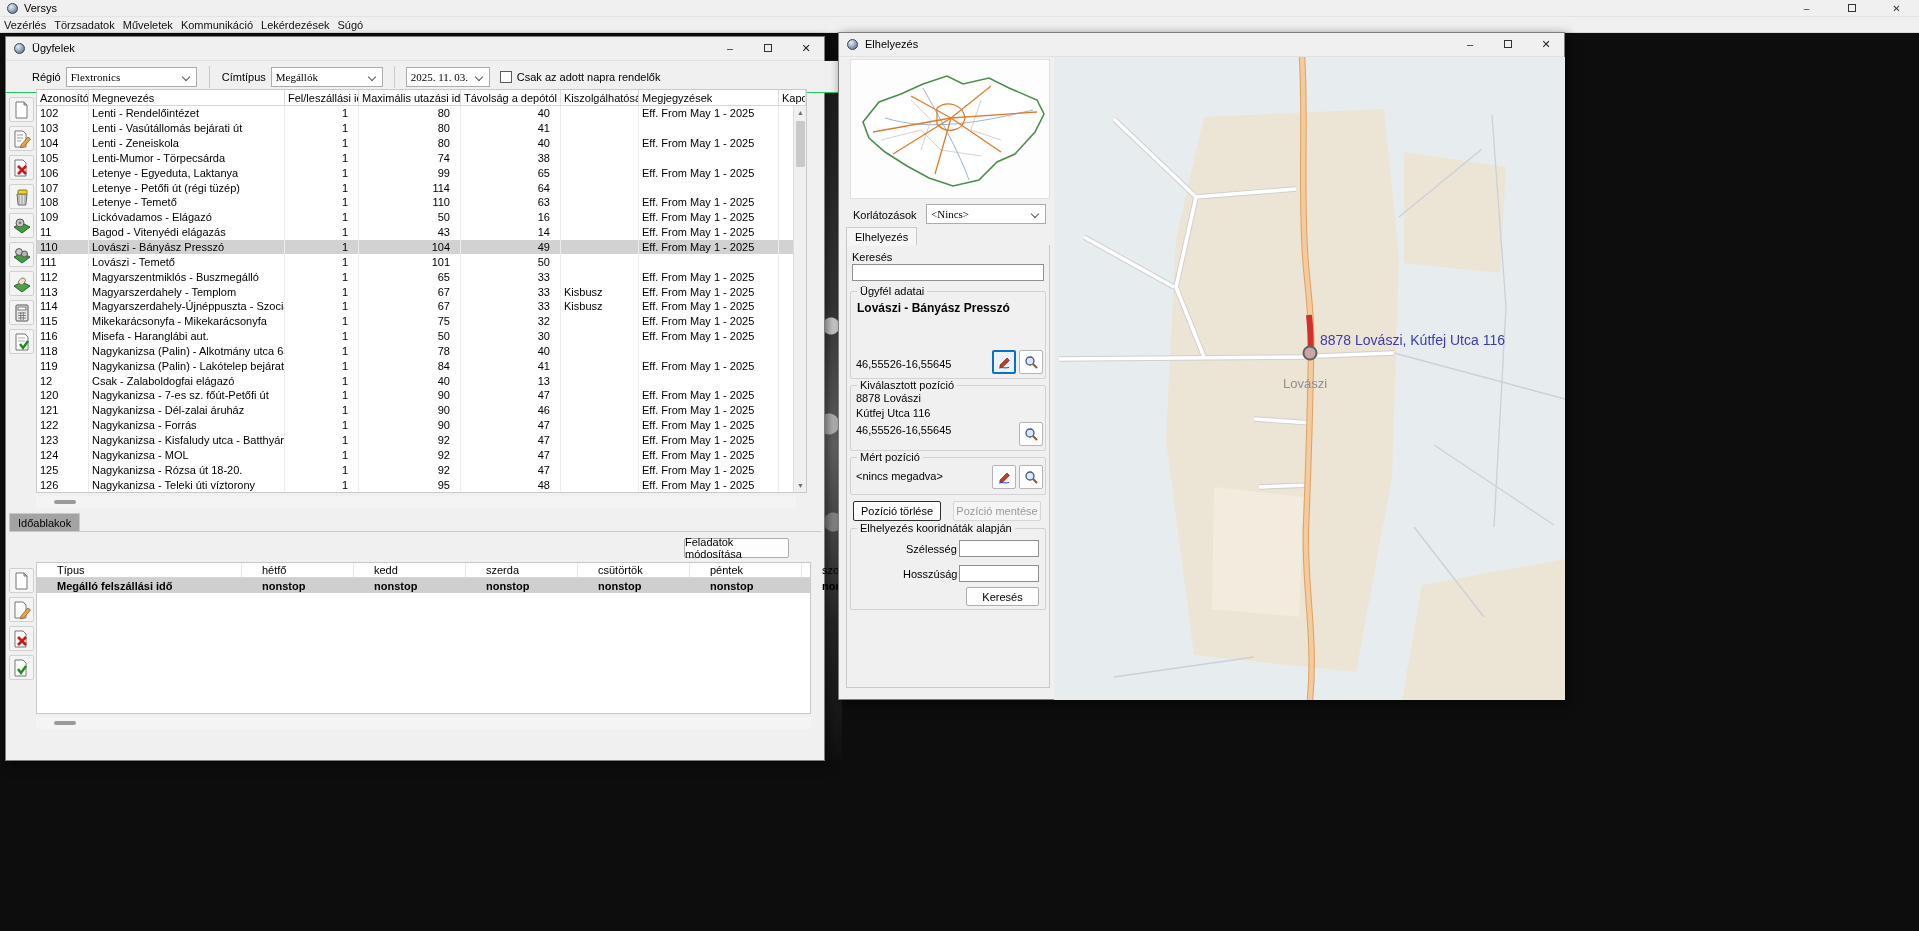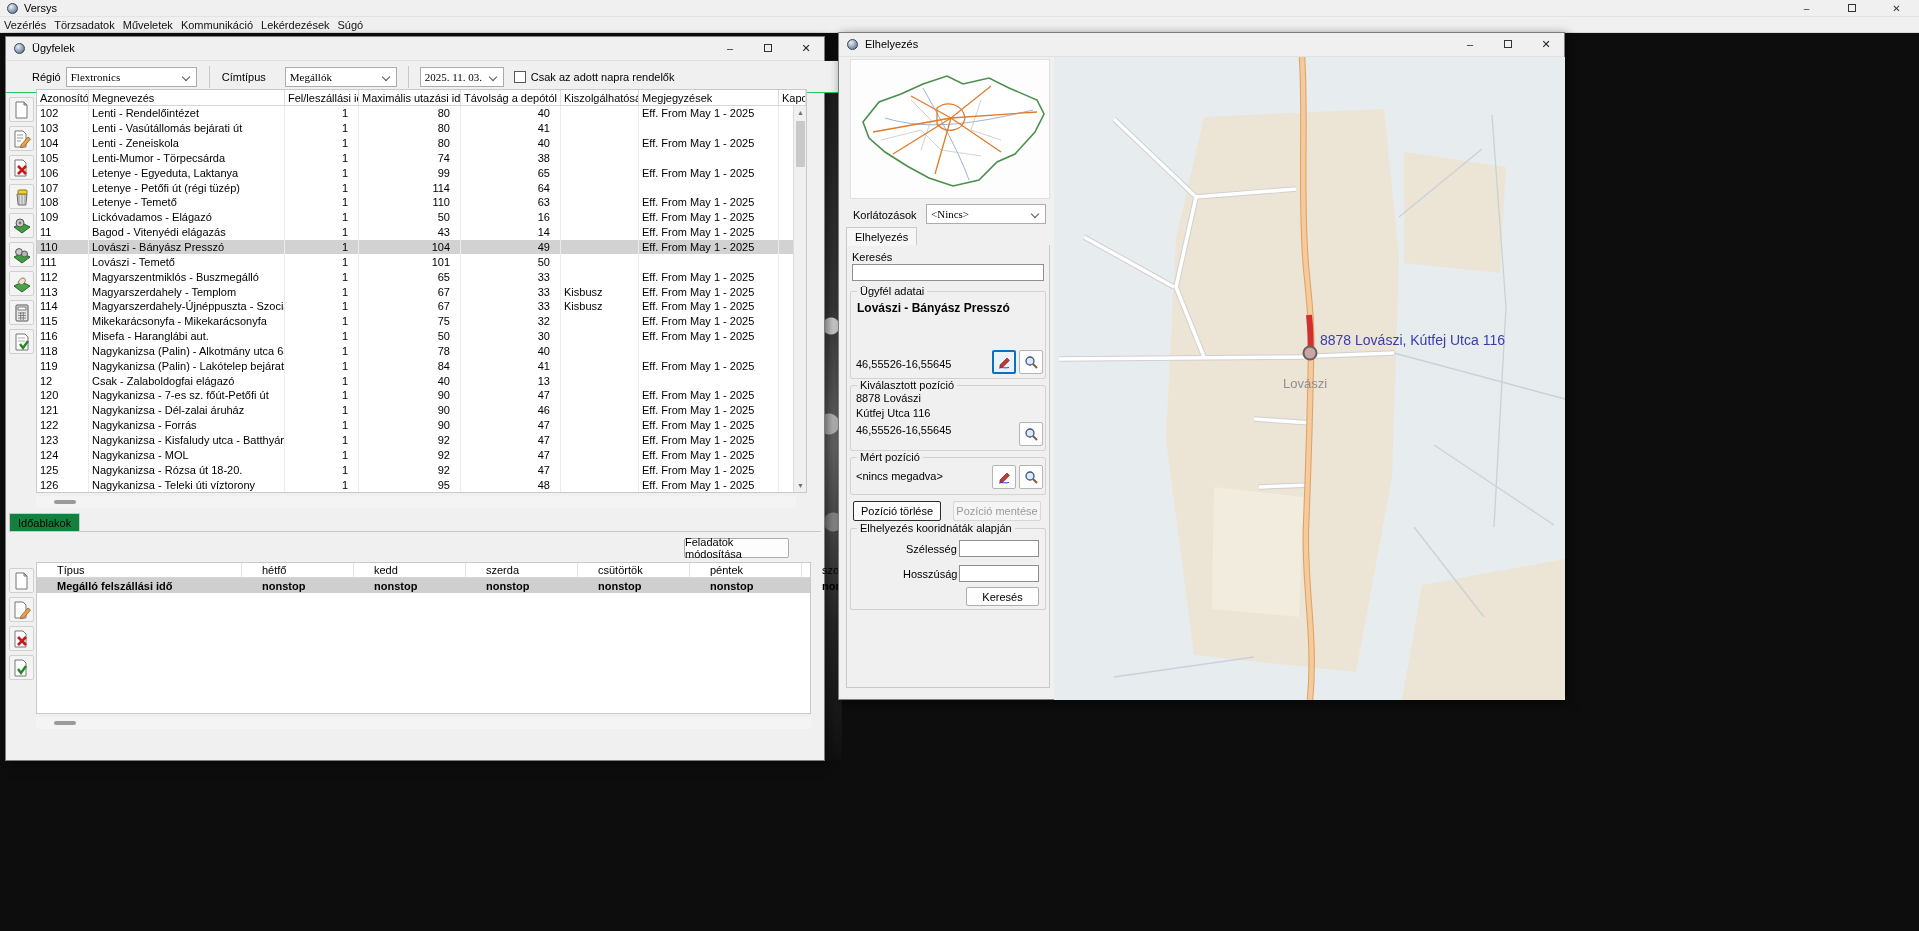--- a/index.html
+++ b/index.html
@@ -78,21 +78,21 @@
   #cust-body .trow.sel { background:#d2d2d2; }
   .vscroll { position:absolute; right:0; top:16px; bottom:0; width:13px; background:#f0f0f0;
              border-left:1px solid #dcdcdc; }
   .vscroll .arr { position:absolute; left:0; width:13px; height:13px; color:#707070; font-size:7px;
                   display:flex; align-items:center; justify-content:center; }
   .vscroll .thumb { position:absolute; left:2px; width:9px; background:#c9c9c9; border-radius:1px; }
   .hscroll { position:absolute; height:12px; background:#f4f4f4; }
   .hscroll .thumb { position:absolute; top:4px; height:4px; width:22px; background:#9a9a9a; border-radius:2px; }
 
   
-  .tab { position:absolute; background:#15803d; border:1px solid #c9c9c9; border-bottom:none;
+  .tab { position:absolute; background:#a3a3a3; border:1px solid #c9c9c9; border-bottom:none;
          font-size:11px; display:flex; align-items:center; padding:0 8px; height:18px; }
   .tabline { position:absolute; border-top:1px solid #c9c9c9; }
   #tw-table { left:30px; top:525px; width:775px; height:152px; background:#fff; border:1px solid #c9c9c9; }
   .twrow { display:grid; grid-template-columns:205px 112px 112px 112px 112px 112px 1fr; height:15px;
            align-items:center; }
   .twrow > div { padding:0 20px; white-space:nowrap; overflow:hidden; }
   #tw-head { border-bottom:1px solid #d6d6d6; }
   #tw-head > div { border-right:1px solid #e4e4e4; height:100%; display:flex; align-items:center; }
   .twrow.selrow { background:#cfcfcf; font-weight:bold; }
 
@@ -141,21 +141,21 @@
   </div>
 
   <div class="abs" style="left:0; top:24px; width:865px; height:32px; background:#f0f0f0; border-bottom:1px solid #22c55e; display:flex; align-items:center;">
     <span class="lbl" style="margin-left:26px;">Régió</span>
     <div class="combo" style="width:131px; margin-left:5px;">
       <span>Flextronics</span>
       <span class="chev"></span>
     </div>
     <div style="width:1px; height:22px; background:#c9c9c9; margin:0 12px;"></div>
     <span class="lbl">Címtípus</span>
-    <div class="combo" style="width:112px; margin-left:19px;">
+    <div class="combo" style="width:112px; margin-left:5px;">
       <span>Megállók</span>
       <span class="chev"></span>
     </div>
     <div style="width:1px; height:22px; background:#c9c9c9; margin:0 11px;"></div>
     <div class="combo" style="width:84px;">
       <span>2025. 11. 03.</span>
       <span class="chev"></span>
     </div>
     <span class="checkbox" style="margin-left:10px;"></span>
     <span class="lbl" style="margin-left:5px;">Csak az adott napra rendelők</span>

